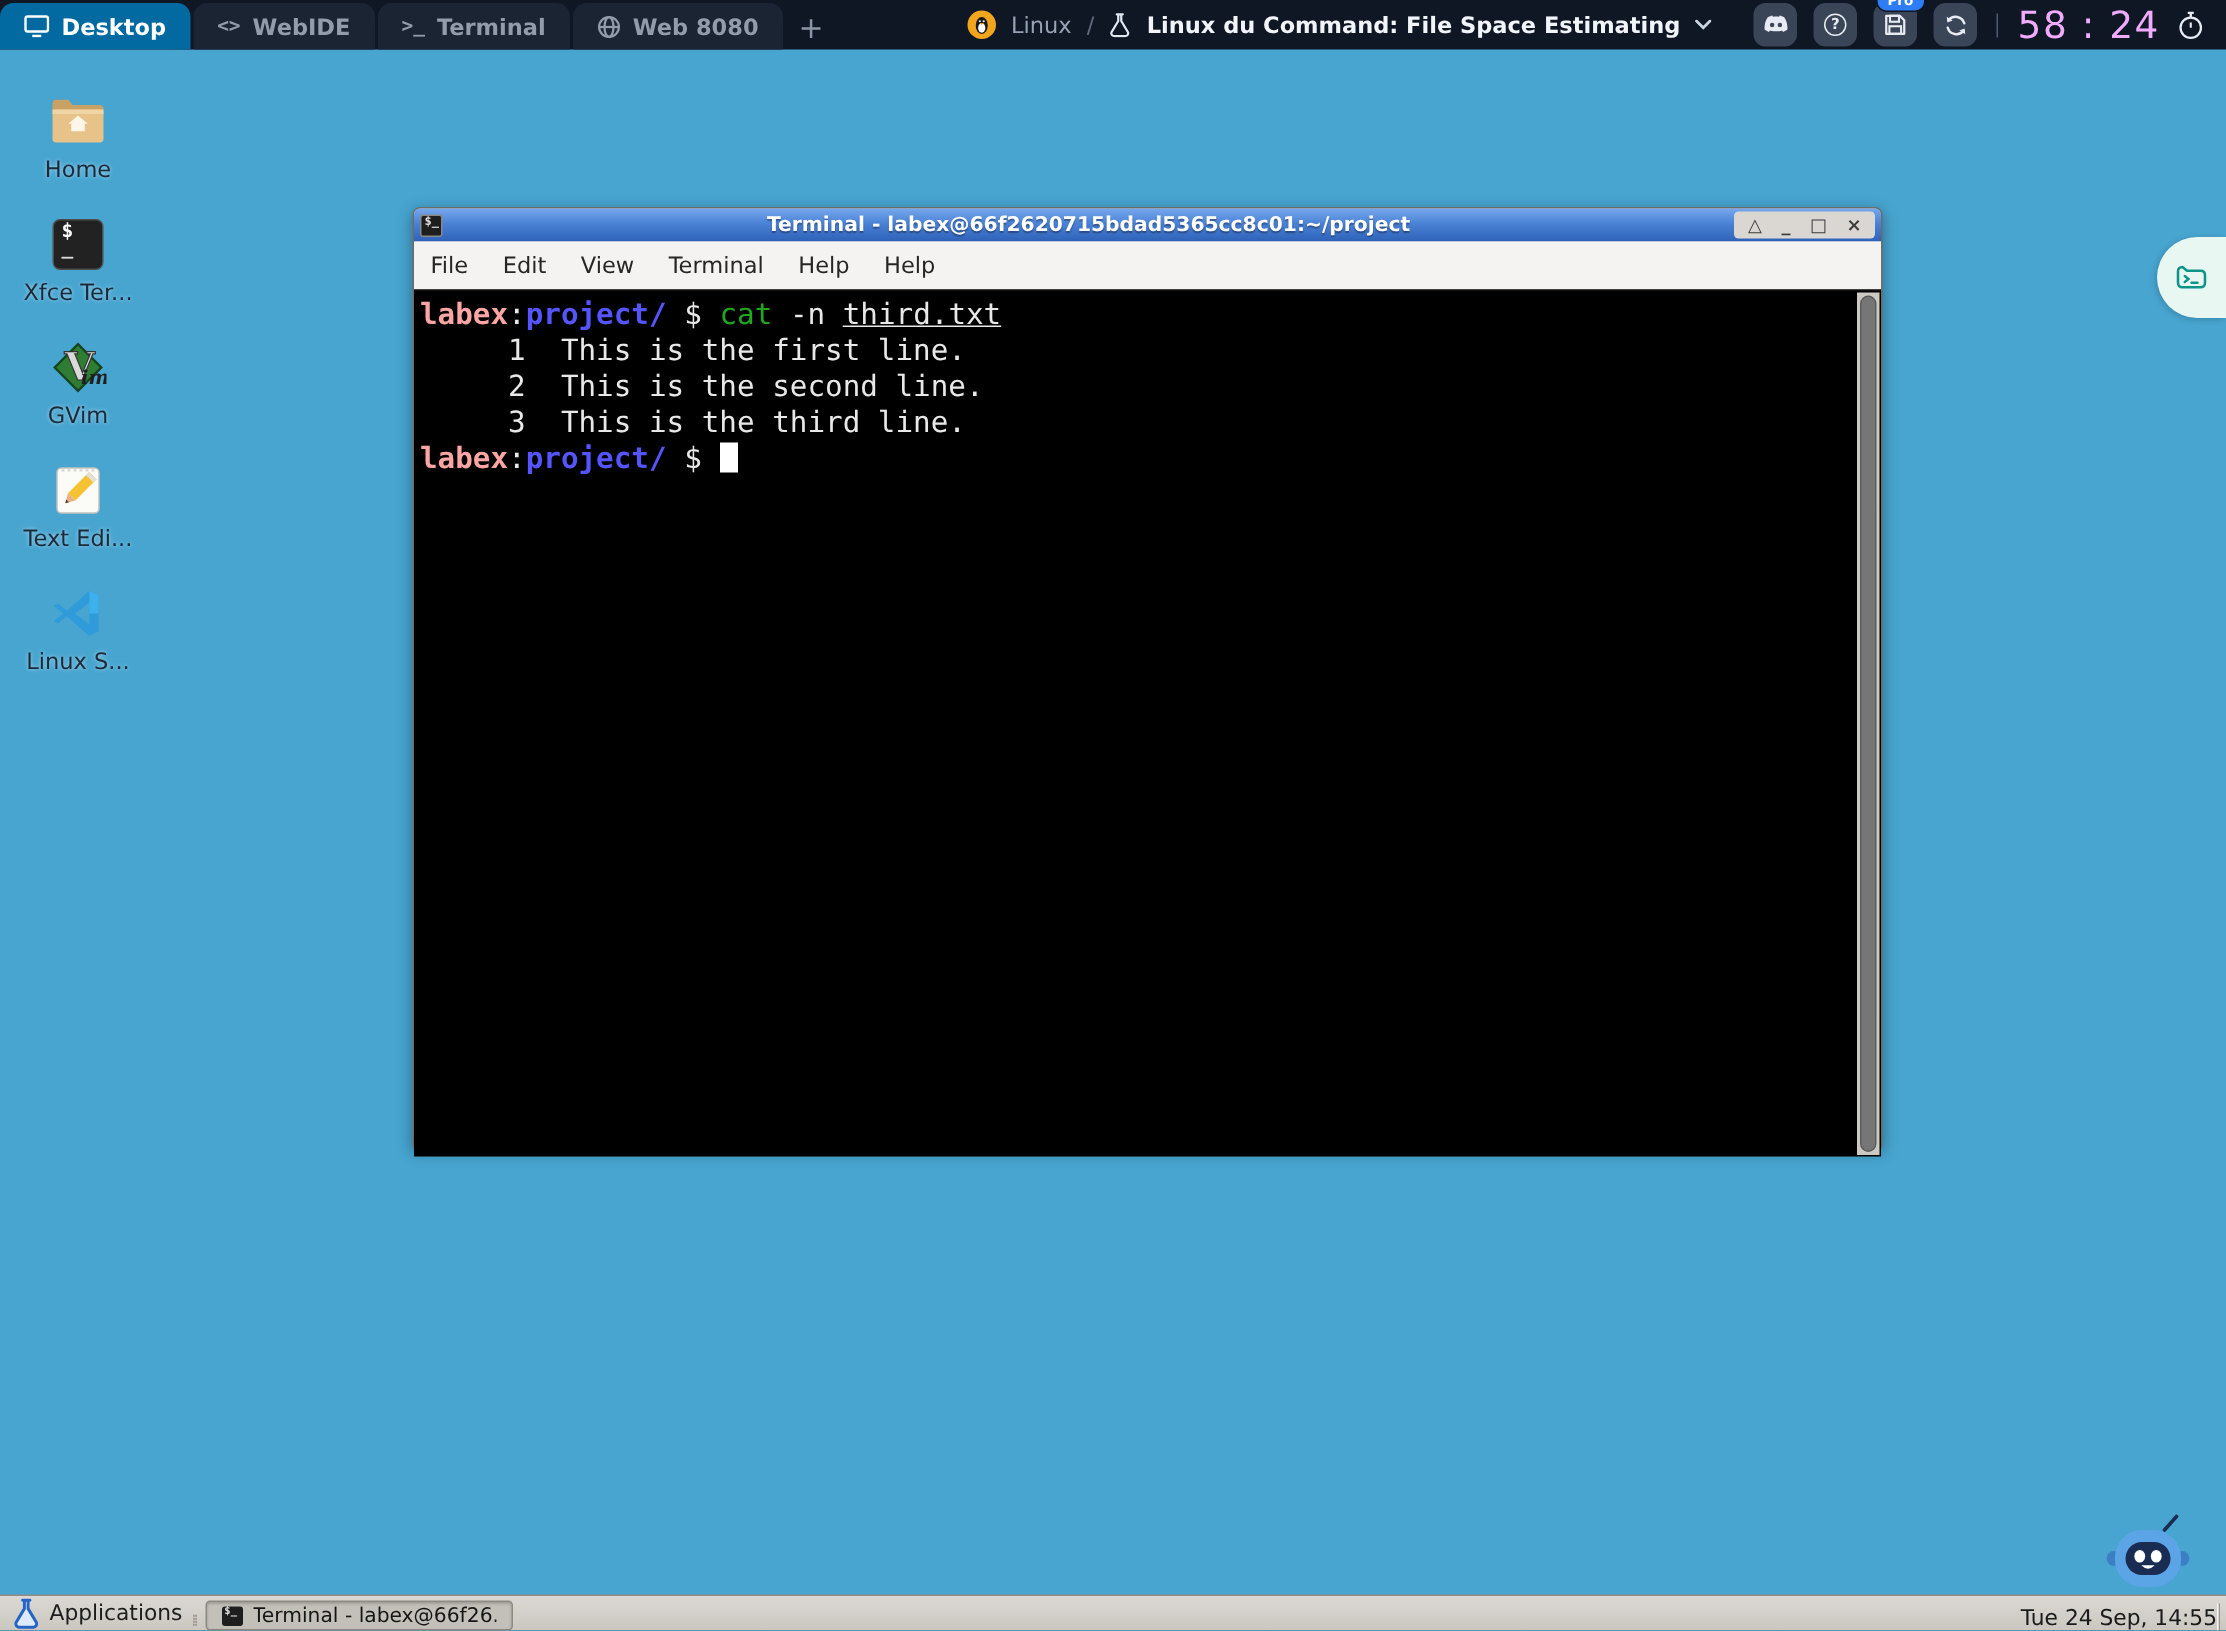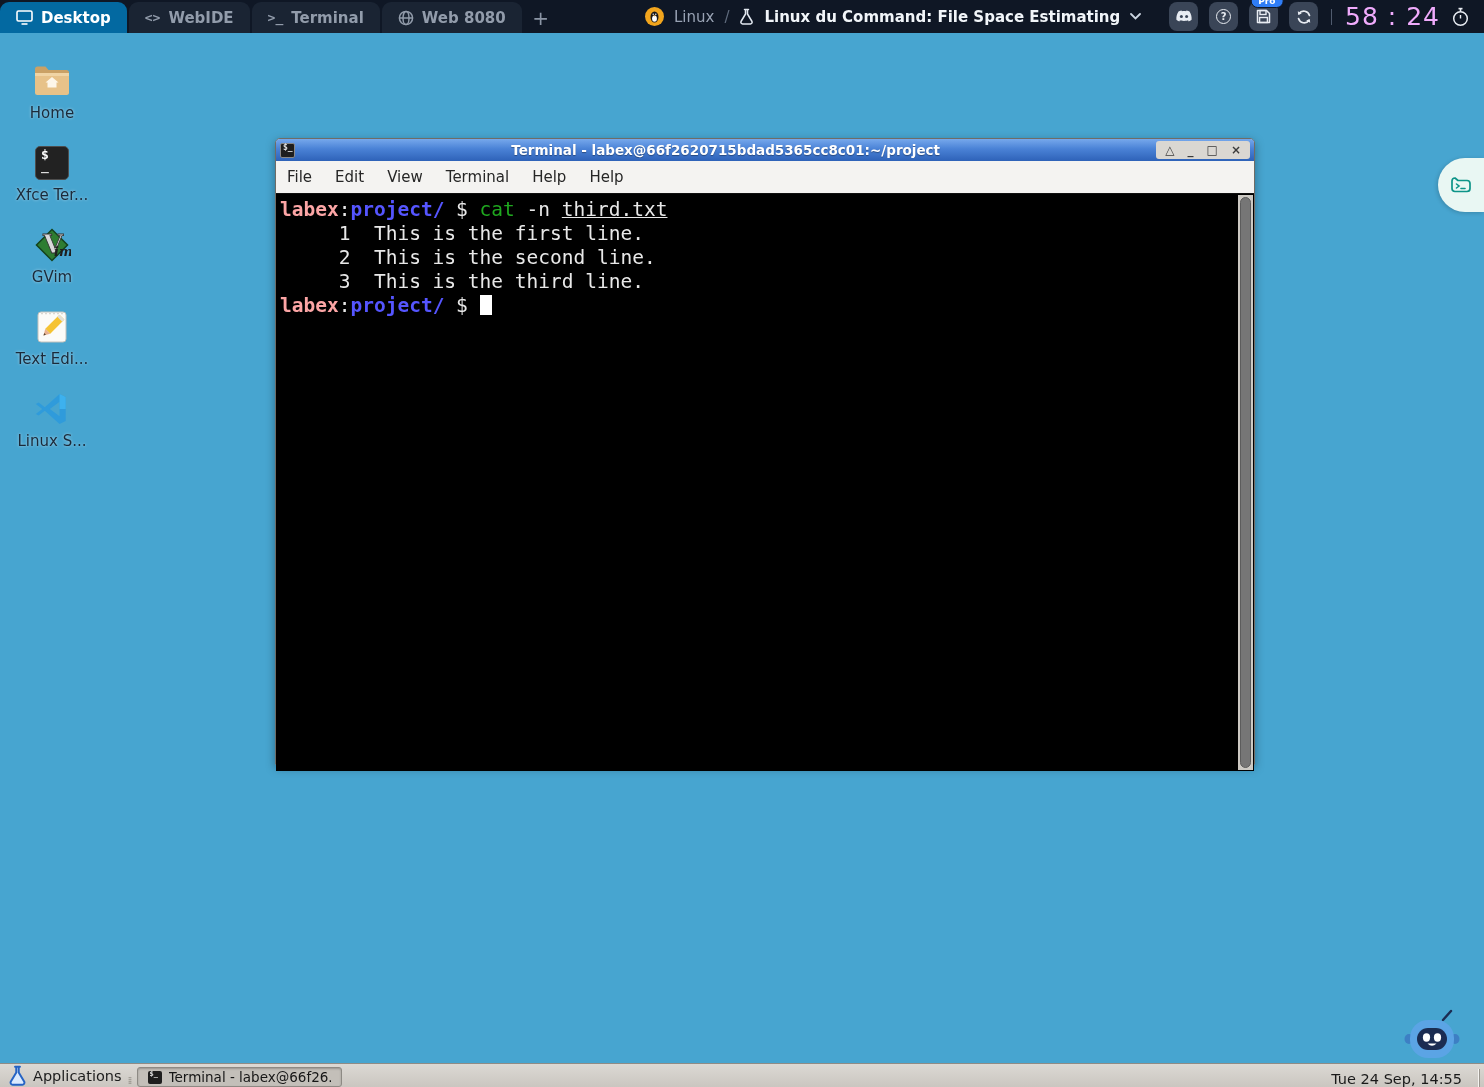--- a/index.html
+++ b/index.html
@@ -55,21 +55,21 @@
   .side-handle{ position:absolute; right:0; top:158px; width:46px; height:54px; background:#e9f7f3; border-radius:27px 0 0 27px; box-shadow:-1px 1px 4px rgba(0,0,0,.18); display:flex; align-items:center; justify-content:center; }
   .robot{ position:absolute; right:24px; bottom:24px; width:56px; height:56px; }
 
   
   .taskbar{ position:absolute; bottom:0; left:0; width:100%; height:24px; background:linear-gradient(180deg,#dcd9d4 0%, #cac6c0 100%); border-top:1px solid #8f8c86; display:flex; align-items:flex-end; padding:0 2px 0 4px; z-index:40; }
   .tb-apps{ display:flex; align-items:center; gap:6px; color:#1d1d1d; font-size:14.5px; padding:0 4px; height:100%; }
   .tb-grip{ color:#9a968f; font-size:11px; letter-spacing:-2px; margin:0 6px 0 2px; }
   .task-btn{ display:flex; align-items:center; gap:7px; height:20px; padding:0 10px; background:#c3bfb9; border:1px solid #8d8a84; border-radius:3px; box-shadow:inset 0 1px 2px rgba(0,0,0,.22); font-size:13.5px; color:#161616; max-width:205px; }
   .task-btn .mini-term{ width:14px; height:13px; background:#1e1e1e; border-radius:2px; color:#e0e0e0; font-family:"DejaVu Sans Mono",monospace; font-size:7px; line-height:5px; padding:1px 0 0 2px; font-weight:bold; flex:none; }
   .task-btn .tlabel{ white-space:nowrap; overflow:hidden; }
-  .tb-clock{ margin-left:auto; color:#1a1a1a; font-size:14.5px; padding-right:16px; }
+  .tb-clock{ margin-left:auto; color:#1a1a1a; font-size:14.5px; padding-right:0; }
   .tb-edge{ width:2px; height:18px; border-left:1px solid #f5f3f0; border-right:1px solid #9a968f; margin-right:2px; }
 </style>
 </head>
 <body>
 
 <div class="screen">
 
   <header class="topbar">
     <div class="tabs">
       <div class="tab active">

